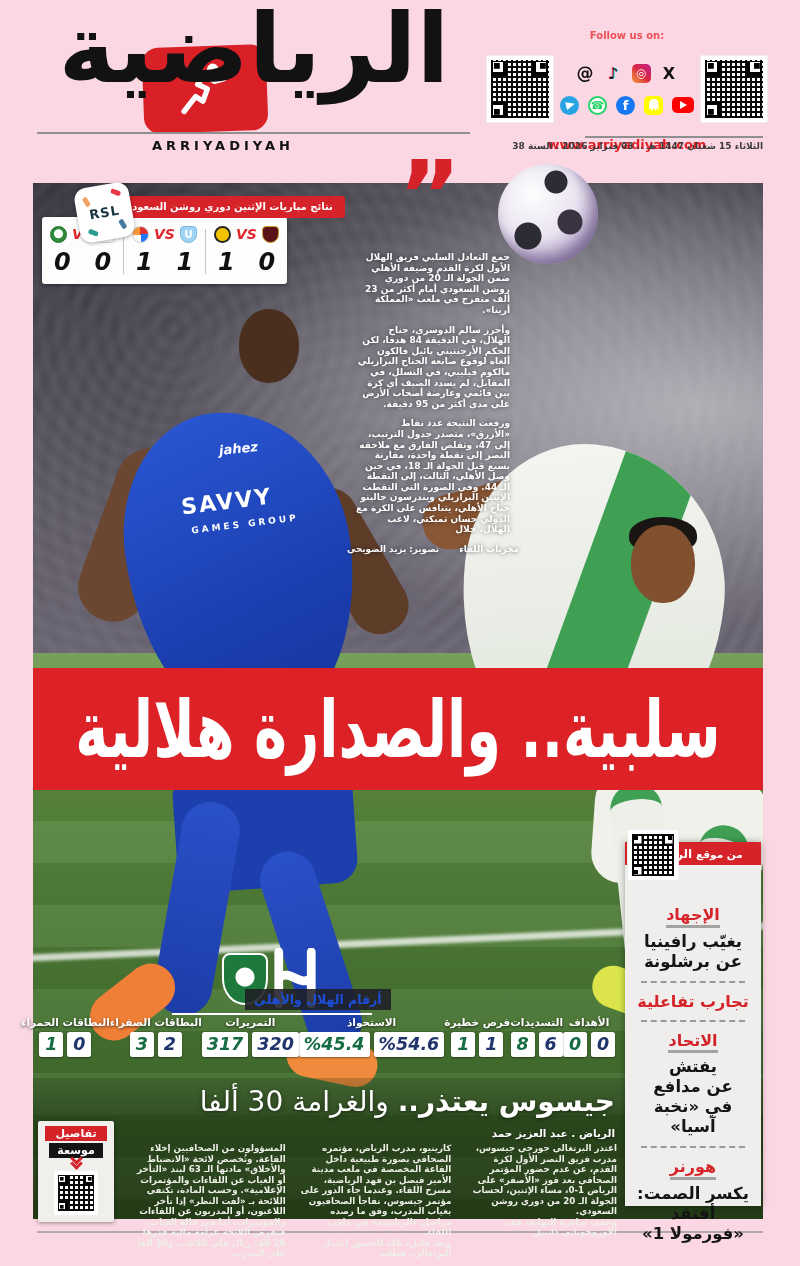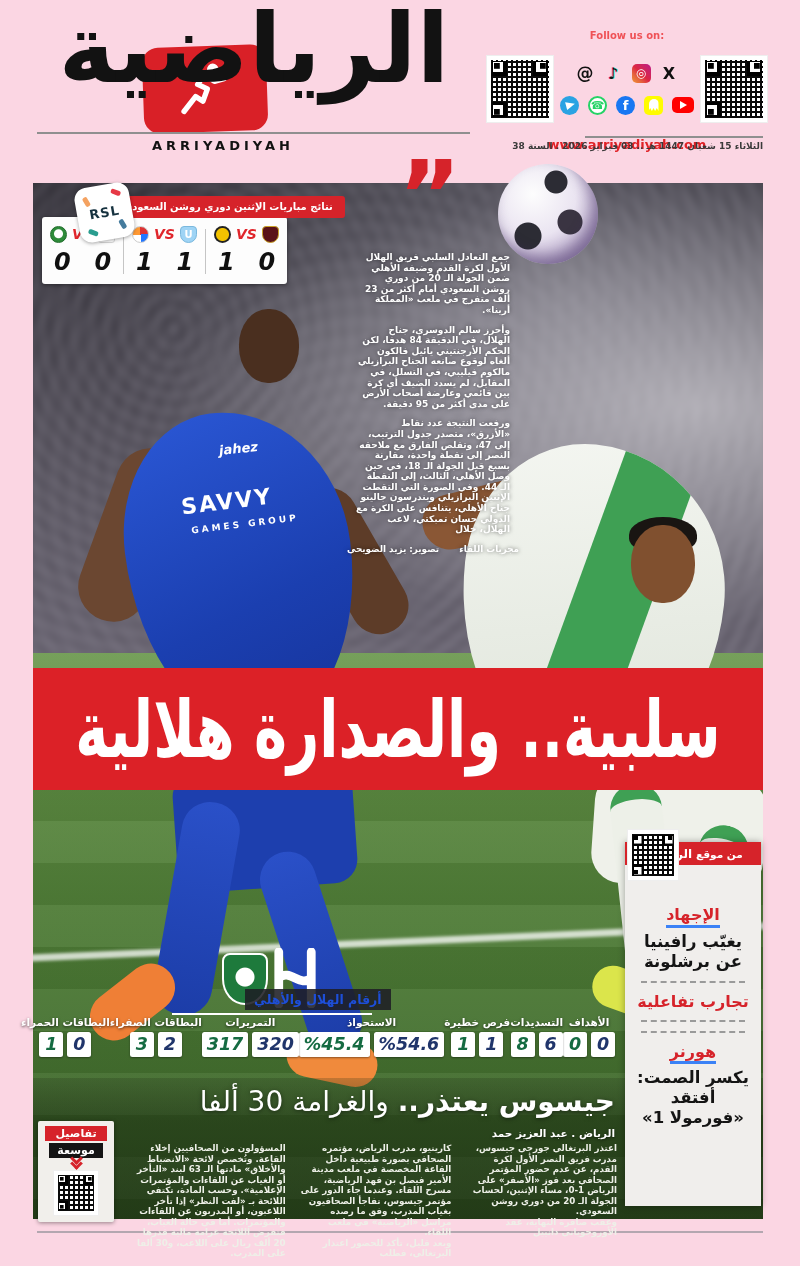--- a/index.html
+++ b/index.html
@@ -142,21 +142,21 @@
   .v-green{color:#156b42;}
   .stat-sep{width:1px;height:13px;background:rgba(255,255,255,.95);margin-top:3px;}
 
   
   .sidebar{position:absolute;left:625px;top:842px;width:136px;height:364px;background:#f0eeec;z-index:9;box-shadow:0 0 7px rgba(0,0,0,.35);}
   .sidebar-head{height:23px;background:#d6232a;color:#fff;display:flex;align-items:center;justify-content:center;gap:4px;direction:rtl;font-size:10.5px;font-weight:700;}
   .sidebar-head .brand{font-size:12px;font-weight:900;}
   .sidebar-qr{position:absolute;left:628px;top:830px;width:50px;height:50px;z-index:10;}
   .sidebar-items{padding:40px 8px 0;text-align:center;direction:rtl;}
   .sb-kicker{display:inline-block;color:#d6232a;font-size:16px;font-weight:900;line-height:1.1;}
-  .sb-kicker.uline{border-bottom:3px solid #3b82f6;padding-bottom:1px;}
+  .sb-kicker.uline{border-bottom:3px solid #a3a3a3;padding-bottom:1px;}
   .sb-title{font-size:16.5px;font-weight:900;color:#141414;line-height:20px;margin-top:4px;white-space:pre-line;}
   .sb-div{border-top:2px dashed #9a9a9a;margin:9px 8px;}
 
   
   .bottom-headline{position:absolute;right:185px;top:1085px;direction:rtl;color:#fff;z-index:6;white-space:nowrap;text-shadow:0 1px 4px rgba(0,0,0,.5);}
   .bh-bold{font-size:28px;font-weight:900;}
   .bh-light{font-size:28px;font-weight:400;}
   .bottom-byline{position:absolute;right:185px;top:1127px;direction:rtl;color:#fff;font-size:10.5px;font-weight:900;z-index:6;text-shadow:0 1px 3px rgba(0,0,0,.6);}
   .bottom-cols{position:absolute;left:133px;top:1143px;width:484px;z-index:6;direction:rtl;display:flex;gap:13px;}
   .bottom-cols .col{flex:1;font-size:8.7px;line-height:10.5px;font-weight:600;color:#eef0e8;text-align:right;white-space:pre-line;}
@@ -380,20 +380,26 @@
       <div>
         <span class="sb-kicker uline">الإجهاد</span>
         <div class="sb-title">يغيّب رافينيا
 عن برشلونة</div>
       </div>
       <div class="sb-div"></div>
       <div>
         <span class="sb-kicker">تجارب تفاعلية</span>
       </div>
       <div class="sb-div"></div>
+      <div>
+        <span class="sb-kicker uline">الاتحاد</span>
+        <div class="sb-title">يفتش
+عن مدافع
+في «نخبة آسيا»</div>
+      </div>
       <div class="sb-div"></div>
       <div>
         <span class="sb-kicker uline">هورنر</span>
         <div class="sb-title">يكسر الصمت:
 أفتقد
 «فورمولا 1»</div>
       </div>
     </div>
   </div>
   <div class="qr sidebar-qr">

